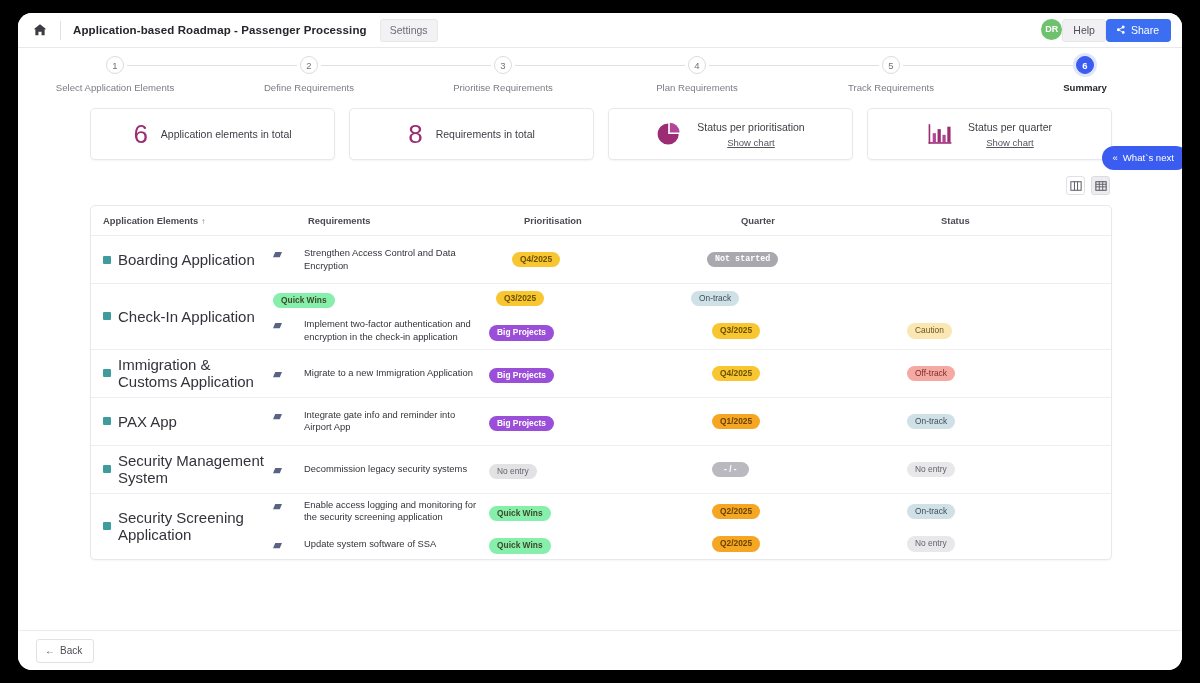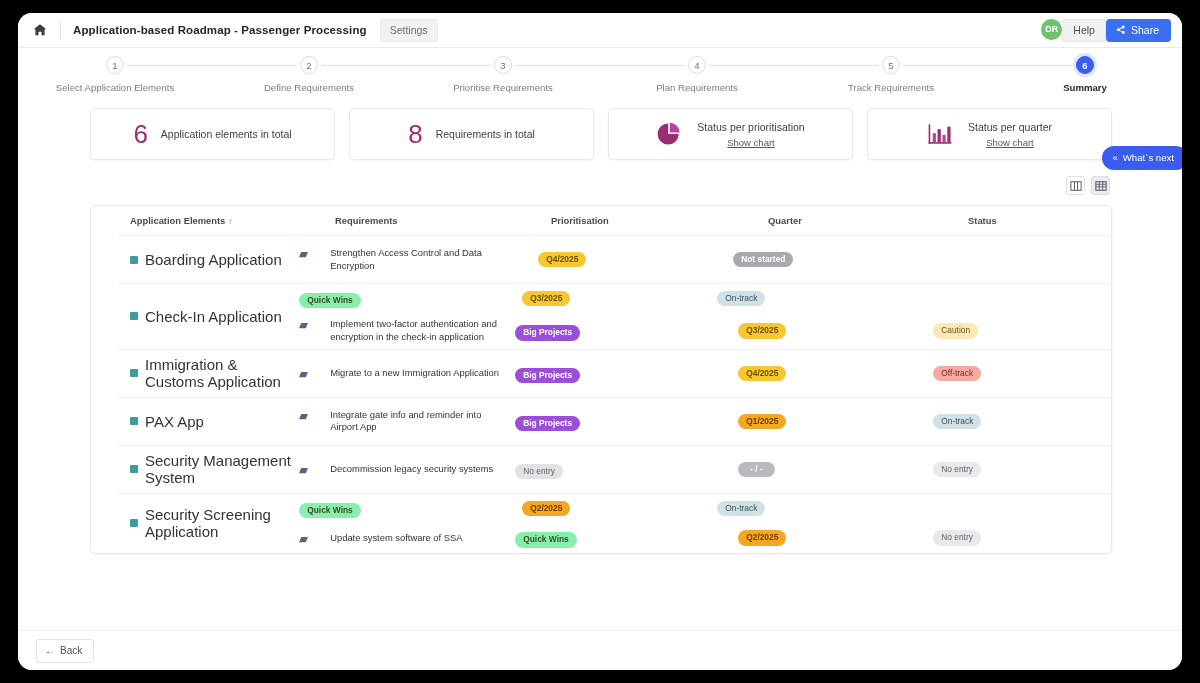--- a/index.html
+++ b/index.html
@@ -139,21 +139,20 @@
   .vt svg { width: 12px; height: 12px; }
 
   
   .table-wrap {
     margin: 10px 70px 0 72px;
     border: 1px solid #e8e8ec;
     border-radius: 5px;
     background: #fff;
     box-shadow: 0 1px 2px rgba(0,0,0,0.04);
     overflow: hidden;
-    padding-left: 27px;
   }
   .thead {
     display: flex; align-items: center;
     height: 30px;
     border-bottom: 1px solid #eeeef1;
     padding: 0 12px;
   }
   .th { font-size: 9.4px; color: #4a4a52; font-weight: bold; }
   .c1 { width: 205px; }
   .c2 { width: 216px; }
@@ -193,21 +192,21 @@
     white-space: nowrap;
     line-height: 1;
   }
   .b-fillins   { background: #2b8fe0; color: #fff; }
   .b-quick     { background: #86efac; color: #3e4a27; }
   .b-big       { background: #9b4fd8; color: #fff; }
   .b-noentry   { background: #e2e2e5; color: #62626b; font-weight: normal; }
   .b-q         { background: #f8c630; color: #6b5000; }
   .b-q-deep    { background: #f5a623; color: #6b4300; }
   .b-qnone     { background: #b9b9bf; color: #fff; padding: 3px 12px 4px; }
-  .b-notstart  { background: #a8a8ae; color: #fff; }
+  .b-notstart  { background: #a8a8ae; color: #fff; font-family: Liberation Mono, monospace; }
   .b-ontrack   { background: #cfe0e6; color: #3c5058; font-weight: normal; }
   .b-caution   { background: #fbe7b3; color: #6d5514; font-weight: normal; }
   .b-offtrack  { background: #f5a9a3; color: #7c2b24; font-weight: normal; }
   .b-nostatus  { background: #e8e8eb; color: #62626b; font-weight: normal; }
 
   
   .footer {
     position: absolute; left: 0; right: 0; bottom: 0;
     height: 40px;
     border-top: 1px solid #ececef;
@@ -478,20 +477,26 @@
             </div>
           </div>
         </div>
         <div class="trow">
           <div class="c1 elem-cell">
             <span class="elem-sq"></span>
             <span class="elem-name">Security Screening Application</span>
           </div>
           <div class="sub-list">
             <div class="sub-row">
+              <div class="req-cell">
+                <svg class="req-ico" viewBox="0 0 12 9">
+                  <path d="M3 1h9L9 8H0z" fill="#5a6384"></path>
+                </svg>
+                <span class="req-text">Enable access logging and monitoring for the security screening application</span>
+              </div>
               <div class="pr-cell"><span class="badge b-quick">Quick Wins</span></div>
               <div class="q-cell">
                 <span class="badge b-q-deep">Q2/2025</span>
               </div>
               <div class="st-cell">
                 <span class="badge b-ontrack">On-track</span>
               </div>
             </div>
             <div class="sub-row">
               <div class="req-cell">

